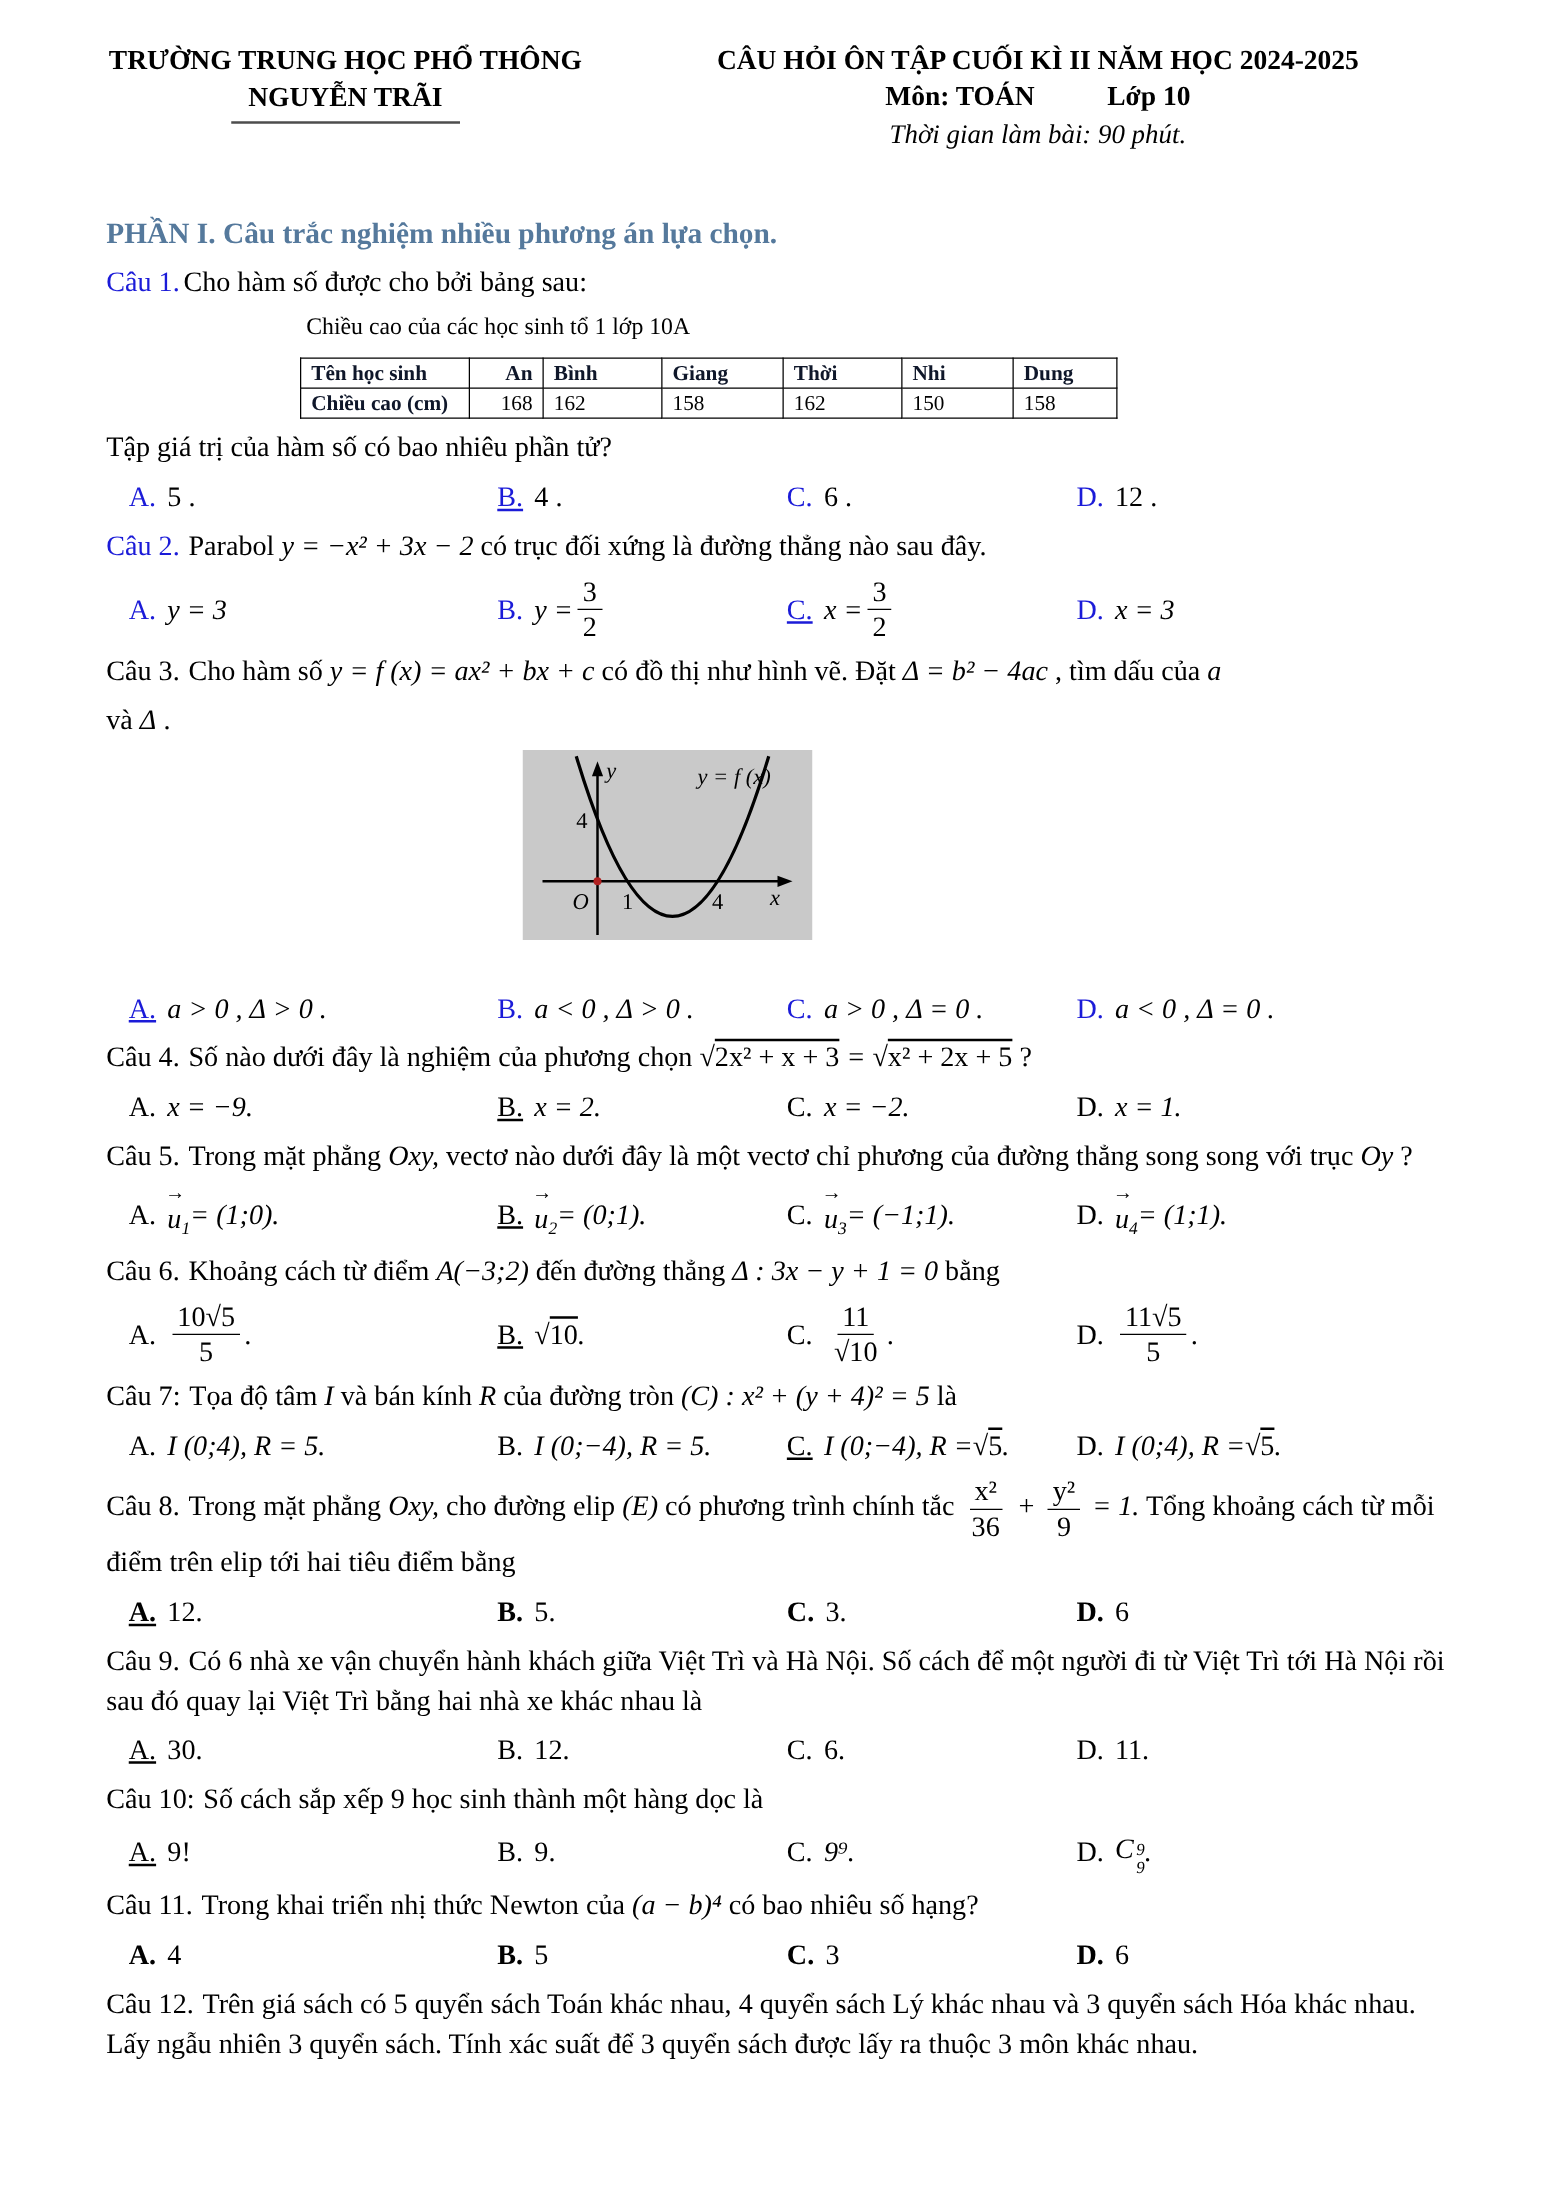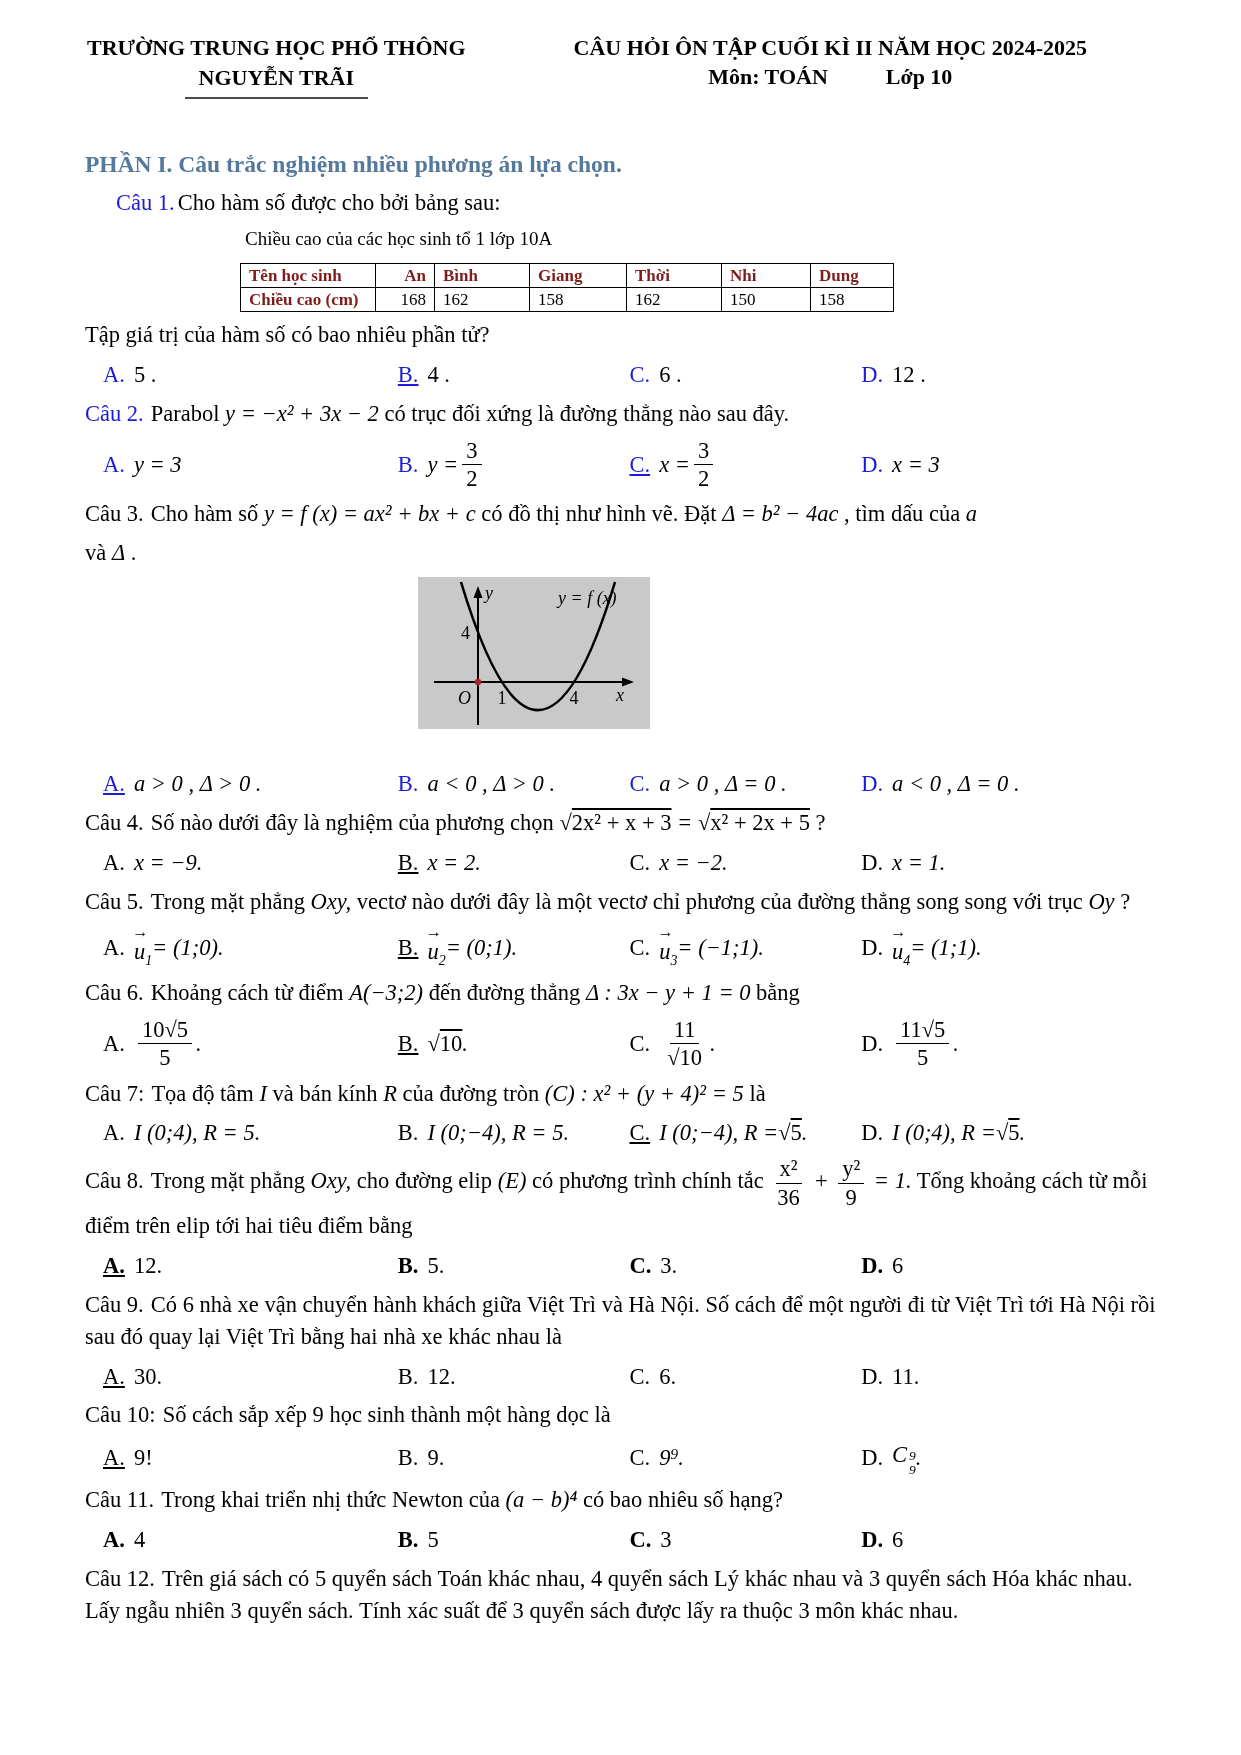--- a/index.html
+++ b/index.html
@@ -12,28 +12,28 @@
   .hr{width:63%;text-align:center;font-weight:bold;font-size:22px;line-height:1.3;}
   .underlined{display:inline-block;border-bottom:2.5px solid #4d4d4d;padding:1px 14px 5px 14px;}
   .subj-gap{display:inline-block;width:58px;}
   .dur{font-weight:normal;font-style:italic;margin-top:3px;font-size:21.5px;}
   
   .part{color:#55799c;font-size:23.5px;margin:50px 0 6px 0;font-weight:bold;line-height:1.3;}
   
   .q{margin:0;}
   .qt{margin:7px 0;}
   .qlabel{margin-right:7px;}
-  .qlabel.tight{margin-right:3px;margin-left:31px;}
+  .qlabel.tight{margin-right:3px;}
   .blue{color:#1b1bd8;}
   .m{font-style:italic;}
   
   .tcap{font-size:19px;margin:2px 0 10px 160px;}
   .tbl{border-collapse:collapse;margin-left:155px;font-size:17px;line-height:1.25;}
   .tbl td{border:1px solid #000;padding:1px 8px;vertical-align:top;}
-  .tbl .th{color:#7f1d1d;font-weight:bold;}
+  .tbl .th{color:#0f172a;font-weight:bold;}
   .tbl td:nth-child(1){width:118px;}
   .tbl td:nth-child(2){width:42px;text-align:right;}
   .tbl td:nth-child(3){width:78px;}
   .tbl td:nth-child(4){width:80px;}
   .tbl td:nth-child(5){width:78px;}
   .tbl td:nth-child(6){width:72px;}
   .tbl td:nth-child(7){width:66px;}
   
   .opts{display:grid;grid-template-columns:28% 22% 22% 28%;padding-left:18px;
         margin:8px 0 6px 0;align-items:center;}
@@ -68,20 +68,21 @@
   <header class="hdr">
     <div class="hl">
       <div>TRƯỜNG TRUNG HỌC PHỔ THÔNG</div>
       <div><span class="underlined">NGUYỄN TRÃI</span></div>
     </div>
     <div class="hr">
       <div>CÂU HỎI ÔN TẬP CUỐI KÌ II NĂM HỌC 2024-2025</div>
       <div>
         <span>Môn: TOÁN</span><span class="subj-gap"></span><span>Lớp 10</span>
       </div>
+      <div class="dur">Thời gian làm bài: 90 phút.</div>
     </div>
   </header>
 
   <h2 class="part">PHẦN I. Câu trắc nghiệm nhiều phương án lựa chọn.</h2>
 
   <section class="q">
     <p class="qt"><span class="qlabel blue tight">Câu 1.</span><span><span>Cho hàm số được cho bởi bảng sau:</span></span></p>
     <div class="tcap">Chiều cao của các học sinh tổ 1 lớp 10A</div>
     <table class="tbl">
       <tbody>

